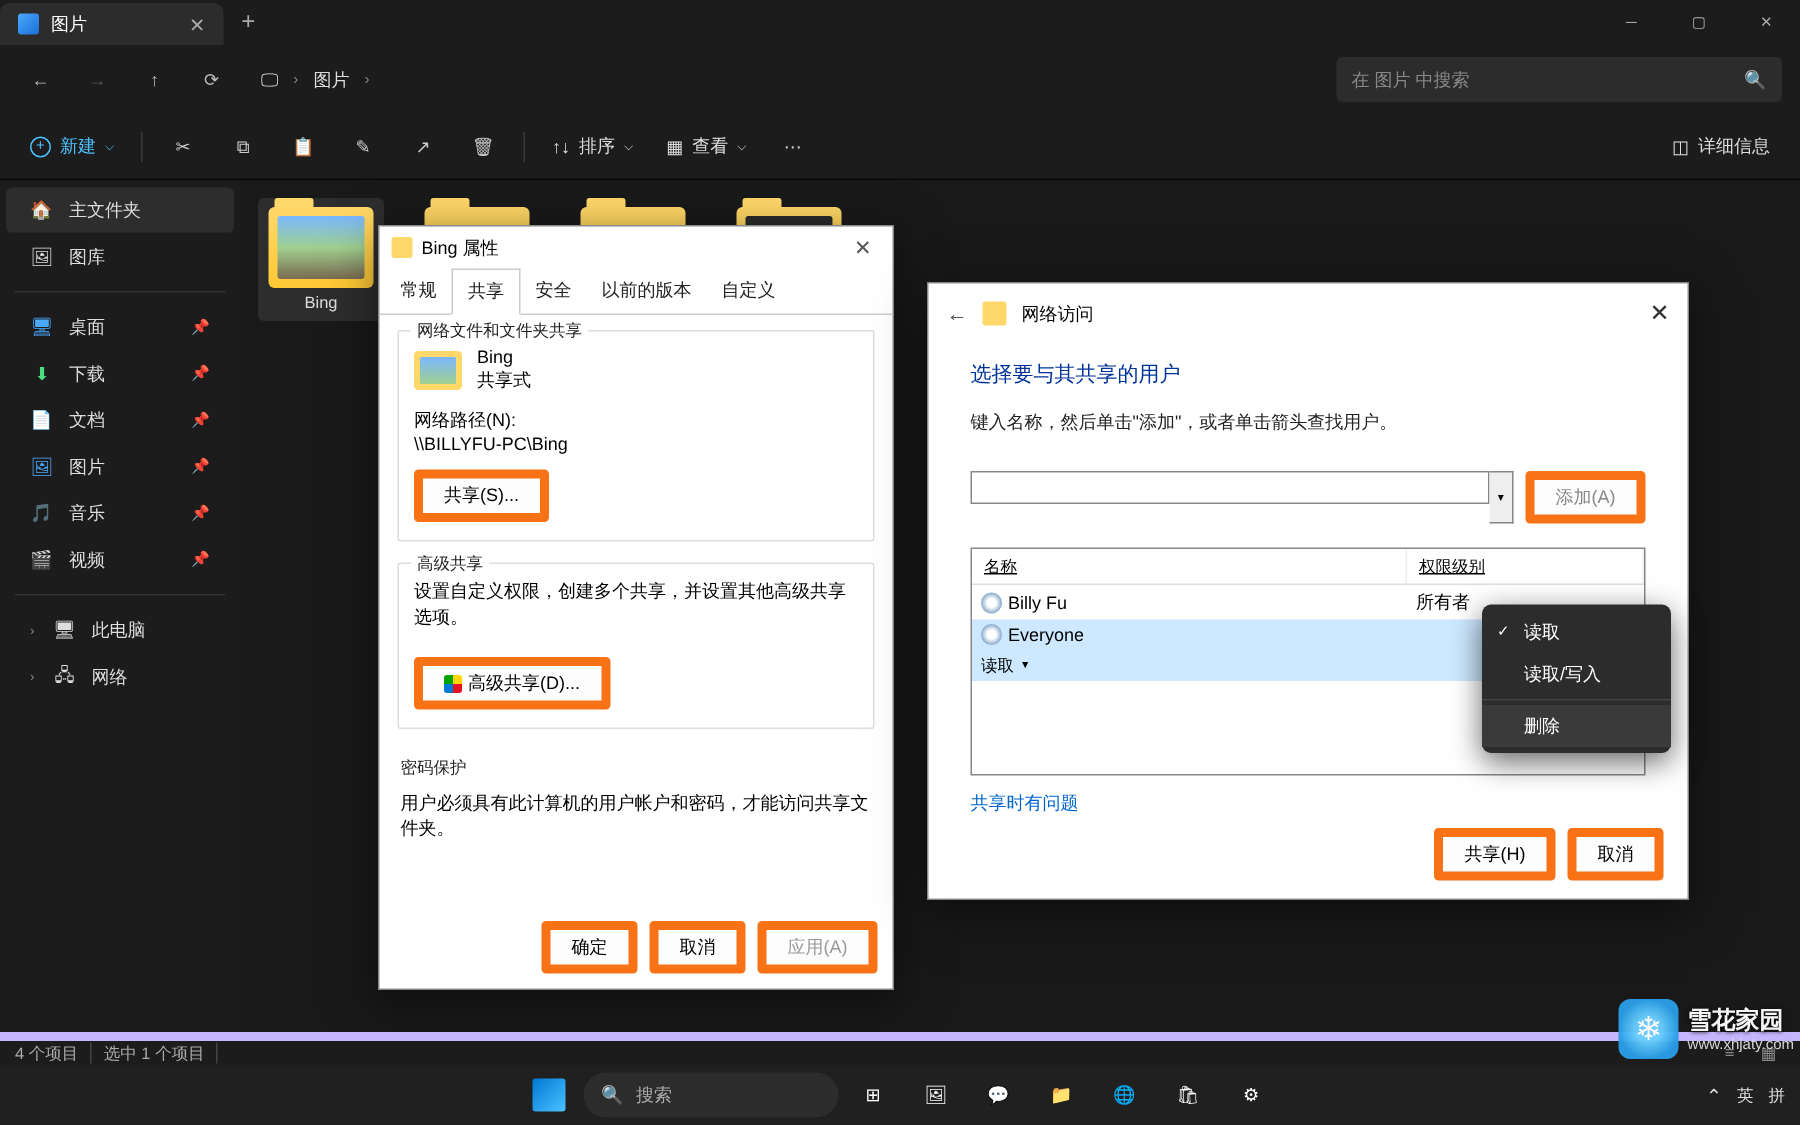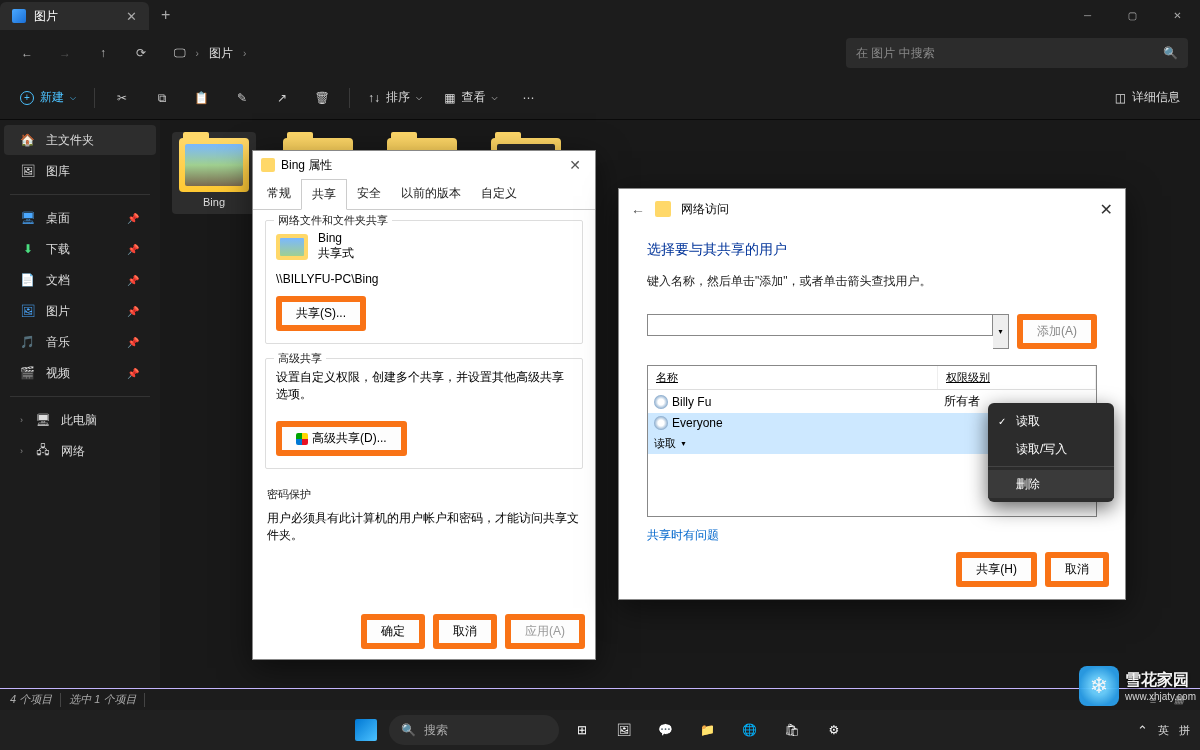--- a/index.html
+++ b/index.html
@@ -11,21 +11,21 @@
 .tab .close { color: #aaa; font-size: 13px; }
 .newtab { display: flex; align-items: center; color: #aaa; padding: 0 12px; font-size: 16px; }
 .winctrl { margin-left: auto; display: flex; }
 .winctrl div { width: 45px; display: flex; align-items: center; justify-content: center; color: #aaa; font-size: 10px; }
 
 .navbar { height: 46px; background: #1c1c1c; display: flex; align-items: center; padding: 0 12px; gap: 8px; }
 .navbtn { width: 30px; height: 30px; display: flex; align-items: center; justify-content: center; color: #bbb; border-radius: 4px; }
 .navbtn.disabled { color: #555; }
 .addrbar { display: flex; align-items: center; gap: 10px; padding: 0 10px; color: #ddd; }
 .addrbar .sep { color: #888; font-size: 10px; }
-.searchbox { margin-left: auto; width: 342px; height: 30px; background: #2c2c2c; border-radius: 4px; display: flex; align-items: center; padding: 0 10px; color: #888; }
+.searchbox { margin-left: auto; width: 297px; height: 30px; background: #2c2c2c; border-radius: 4px; display: flex; align-items: center; padding: 0 10px; color: #888; }
 .searchbox .mag { margin-left: auto; }
 
 .toolbar { height: 44px; background: #1c1c1c; display: flex; align-items: center; padding: 0 12px; gap: 6px; border-bottom: 1px solid #0a0a0a; }
 .tbtn { height: 30px; padding: 0 8px; display: flex; align-items: center; gap: 6px; color: #ddd; border-radius: 4px; }
 .tbtn.new { color: #4cc2ff; }
 .tbtn.new .plus { border: 1.5px solid #4cc2ff; border-radius: 50%; width: 14px; height: 14px; display: flex; align-items: center; justify-content: center; font-size: 10px; line-height: 1; }
 .tdiv { width: 1px; height: 20px; background: #3a3a3a; margin: 0 4px; }
 .ticon { width: 34px; height: 30px; display: flex; align-items: center; justify-content: center; color: #ccc; }
 .tright { margin-left: auto; display: flex; align-items: center; gap: 6px; }
 
@@ -91,21 +91,21 @@
 .permdrop::after { content: "▼"; font-size: 7px; margin-left: 2px;}
 .sfooter { position: absolute; bottom: 12px; right: 16px; display: flex; gap: 8px; }
 .share .link2 { color: #0066cc; margin-top: 10px; display: inline-block; font-size: 12px; }
 
 .menu { position: absolute; top: 403px; left: 988px; width: 126px; background: #2c2c2c; border-radius: 6px; box-shadow: 0 6px 20px rgba(0,0,0,.6); padding: 4px 0; z-index: 50; }
 .mitem { height: 28px; display: flex; align-items: center; padding: 0 12px 0 28px; color: #fff; font-size: 12px; position: relative; }
 .mitem.sel::before { content: "✓"; position: absolute; left: 10px; font-size: 10px; }
 .mitem.hov { background: #3a3a3a; }
 .mdiv { height: 1px; background: #444; margin: 3px 0; }
 
-.statusbar { position: absolute; bottom: 40px; left: 0; right: 0; height: 22px; background: #1c1c1c; display: flex; align-items: center; padding: 0 10px; color: #aaa; font-size: 11px; gap: 8px; border-top: 1px solid #c4b5fd; font-style: italic;}
+.statusbar { position: absolute; bottom: 40px; left: 0; right: 0; height: 22px; background: #1c1c1c; display: flex; align-items: center; padding: 0 10px; color: #aaa; font-size: 11px; gap: 8px; border-top: 6px solid #c4b5fd;}
 .statusbar .sdivv { width: 1px; height: 14px; background: #444; }
 .statusbar .sright { margin-left: auto; display: flex; gap: 4px;}
 .statusbar .vbtn { width: 22px; height: 18px; display: flex; align-items: center; justify-content: center; color: #888;}
 
 .taskbar { position: absolute; bottom: 0; left: 0; right: 0; height: 40px; background: #202020; display: flex; align-items: center; justify-content: center; gap: 6px; }
 .taskbar .tcenter { display: flex; align-items: center; gap: 4px;}
 .tbicon { width: 38px; height: 36px; display: flex; align-items: center; justify-content: center; border-radius: 4px;}
 .tbsearch { width: 170px; height: 30px; background: #2c2c2c; border-radius: 15px; display: flex; align-items: center; padding: 0 12px; color: #aaa; gap: 8px;}
 .tray { position: absolute; right: 10px; display: flex; align-items: center; gap: 10px; color: #ddd; font-size: 11px;}
 .tray .tico { font-size: 13px;}
@@ -270,20 +270,21 @@
   <div class="pbody">
     <div class="group">
       <div class="gtitle">网络文件和文件夹共享</div>
       <div style="display:flex;gap:10px;align-items:center;margin-bottom:10px">
         <div class="folder-small"></div>
         <div>
           <div>Bing</div>
           <div>共享式</div>
         </div>
       </div>
+      <div>网络路径(N):</div>
       <div style="margin-bottom:10px">\\BILLYFU-PC\Bing</div>
       <button class="pbtn">共享(S)...</button>
     </div>
     <div class="group">
       <div class="gtitle">高级共享</div>
       <div style="margin-bottom:18px">设置自定义权限，创建多个共享，并设置其他高级共享选项。</div>
       <button class="pbtn"><span class="shield"></span><span>高级共享(D)...</span></button>
     </div>
     <div class="group" style="border:none;padding:4px 2px">
       <div class="gtitle" style="position:static;padding:0;margin-bottom:8px">密码保护</div>

